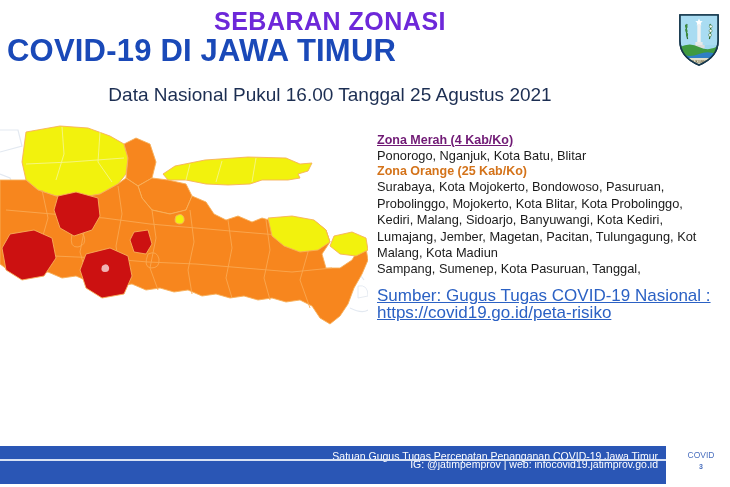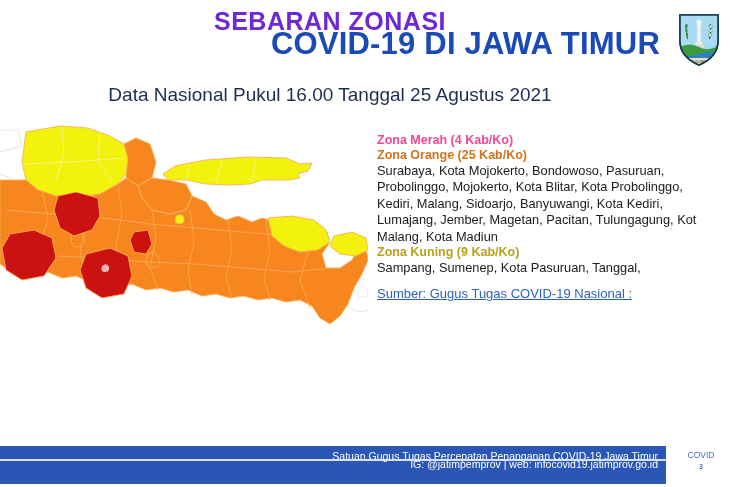--- a/index.html
+++ b/index.html
@@ -37,28 +37,29 @@
     width: 660px;
     text-align: center;
     font-size: 25px;
     font-weight: bold;
     letter-spacing: 0.5px;
     color: #6d28d9;
     line-height: 30px;
   }
   .title-2 {
     position: absolute;
-    left: 0; top: 25px;
+    left: 0; top: 32px;
     width: 660px;
-    text-align: right;
+    text-align: left;
     font-size: 31px;
     font-weight: bold;
     letter-spacing: 0.2px;
     color: #1a49b8;
     line-height: 38px;
+    padding-left: 7px;
   }
   .title-3 {
     position: absolute;
     left: 0; top: 83px;
     width: 660px;
     text-align: center;
     font-size: 19px;
     font-weight: normal;
     color: #1c2e52;
     line-height: 24px;
@@ -103,33 +104,33 @@
     top: 133px;
     width: 353px;
     height: 260px;
   }
   .zone-head {
     font-size: 12.5px;
     font-weight: bold;
     line-height: 15px;
     white-space: nowrap;
   }
-  .zone-head.merah  { color: #ec4899; }
+  .zone-head.merah  { color: #701a75; text-decoration: underline; }
   .zone-head.orange { color: #d4731a; }
   .zone-head.kuning { color: #b8a21a; }
   .zone-list {
     font-size: 12.8px;
     color: #1b1b1b;
     line-height: 16.4px;
     white-space: nowrap;
   }
   .zone-block { margin-bottom: 0px; }
   .source {
     margin-top: 9px;
-    font-size: 13px;
+    font-size: 17px;
     line-height: 17.5px;
     color: #2b61c4;
   }
   .source a, .source .lnk {
     color: #2b61c4;
     text-decoration: underline;
     white-space: nowrap;
     display: block;
   }
 
@@ -305,38 +306,39 @@
       <path d="M358,168 q10,-2 10,10 l-10,2 Z" fill="#ffffff" stroke="#e3e9f1" stroke-width="0.9"></path>
     </svg>
 
     <div class="map-edge-label"></div>
   </div>
 
   <div class="legend">
 
     <div class="zone-block">
       <div class="zone-head merah">Zona Merah (4 Kab/Ko)</div>
+      <div class="zone-list">Ponorogo, Nganjuk, Kota Batu, Blitar</div>
     </div>
 
     <div class="zone-block">
       <div class="zone-head orange">Zona Orange (25 Kab/Ko)</div>
       <div class="zone-list">Surabaya, Kota Mojokerto, Bondowoso, Pasuruan,</div>
       <div class="zone-list">Probolinggo, Mojokerto, Kota Blitar, Kota Probolinggo,</div>
       <div class="zone-list">Kediri, Malang, Sidoarjo, Banyuwangi, Kota Kediri,</div>
       <div class="zone-list">Lumajang, Jember, Magetan, Pacitan, Tulungagung, Kot</div>
       <div class="zone-list">Malang, Kota Madiun</div>
     </div>
 
     <div class="zone-block">
-      <div class="zone-head kuning">Zona Kuning (9 Kab/Ko)</div>
       <div class="zone-list">Sampang, Sumenep, Kota Pasuruan, Tanggal,</div>
     </div>
 
     <div class="source">
       <span class="lnk">Sumber: Gugus Tugas COVID-19 Nasional :</span>
+      <span class="lnk">https://covid19.go.id/peta-risiko</span>
     </div>
   </div>
 
   <div class="footer-bar">
     <div class="footer-line l1">Satuan Gugus Tugas Percepatan Penanganan COVID-19 Jawa Timur</div>
     <div class="footer-line l2">IG: @jatimpemprov | web: infocovid19.jatimprov.go.id</div>
   </div>
   <div class="footer-rule"></div>
 
   <div class="page-meta">COVID</div>

